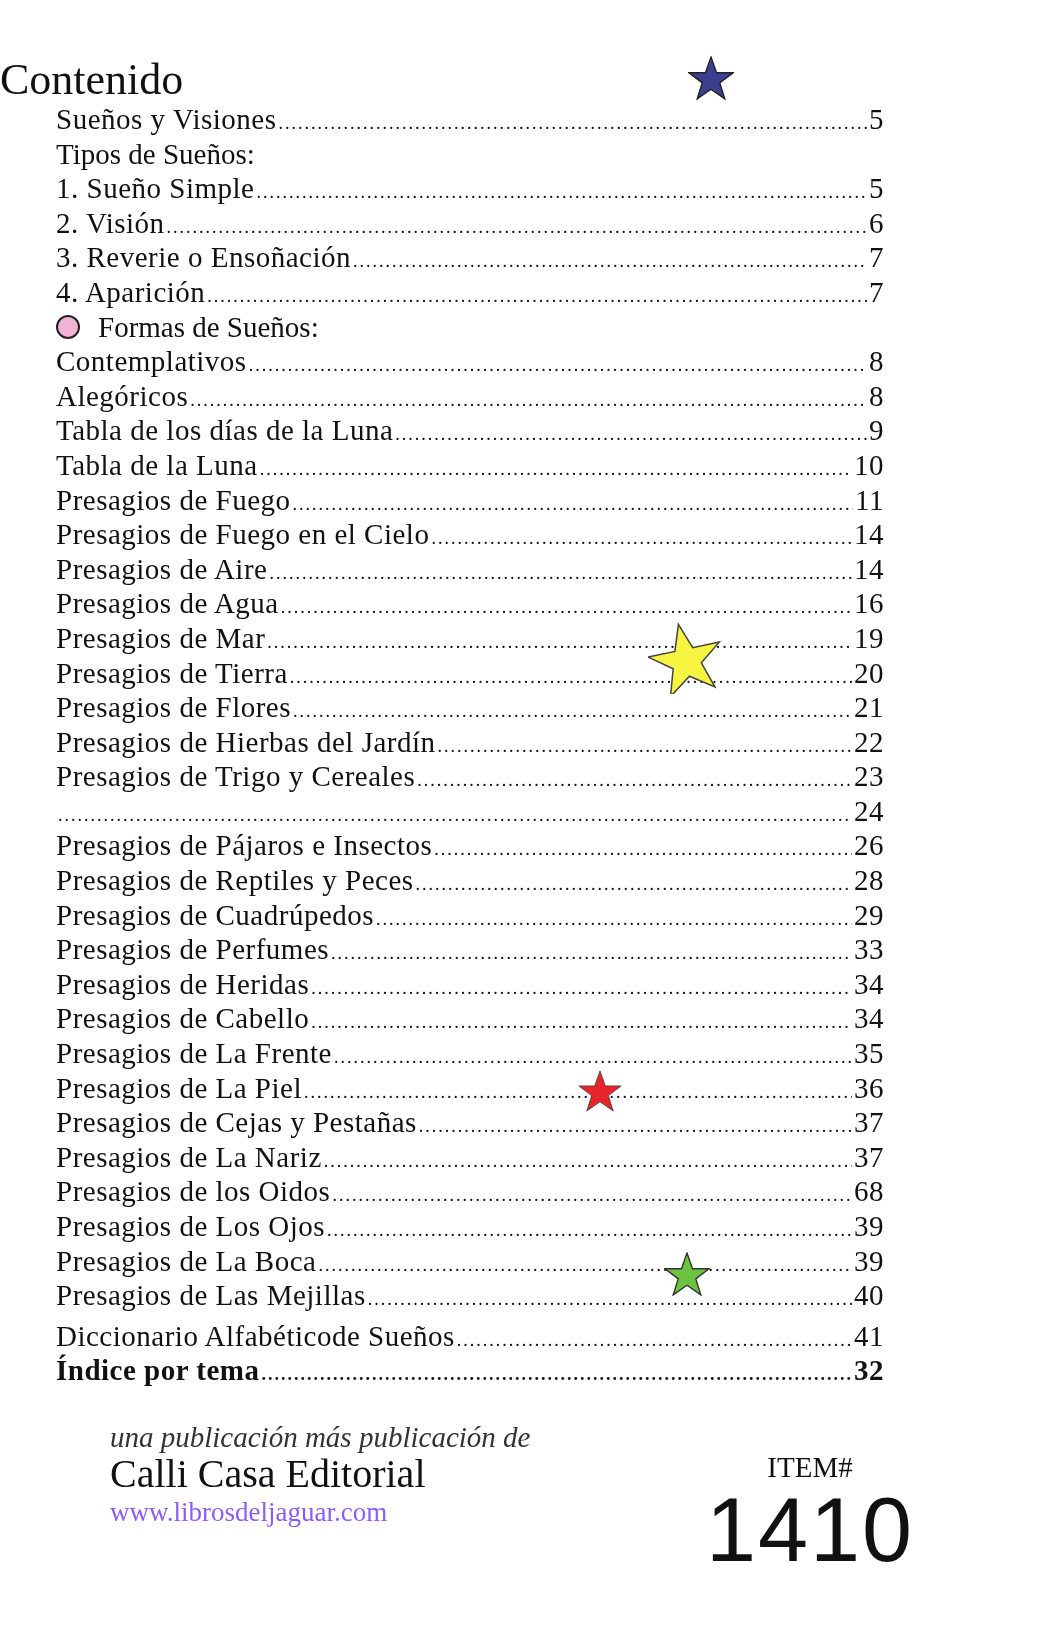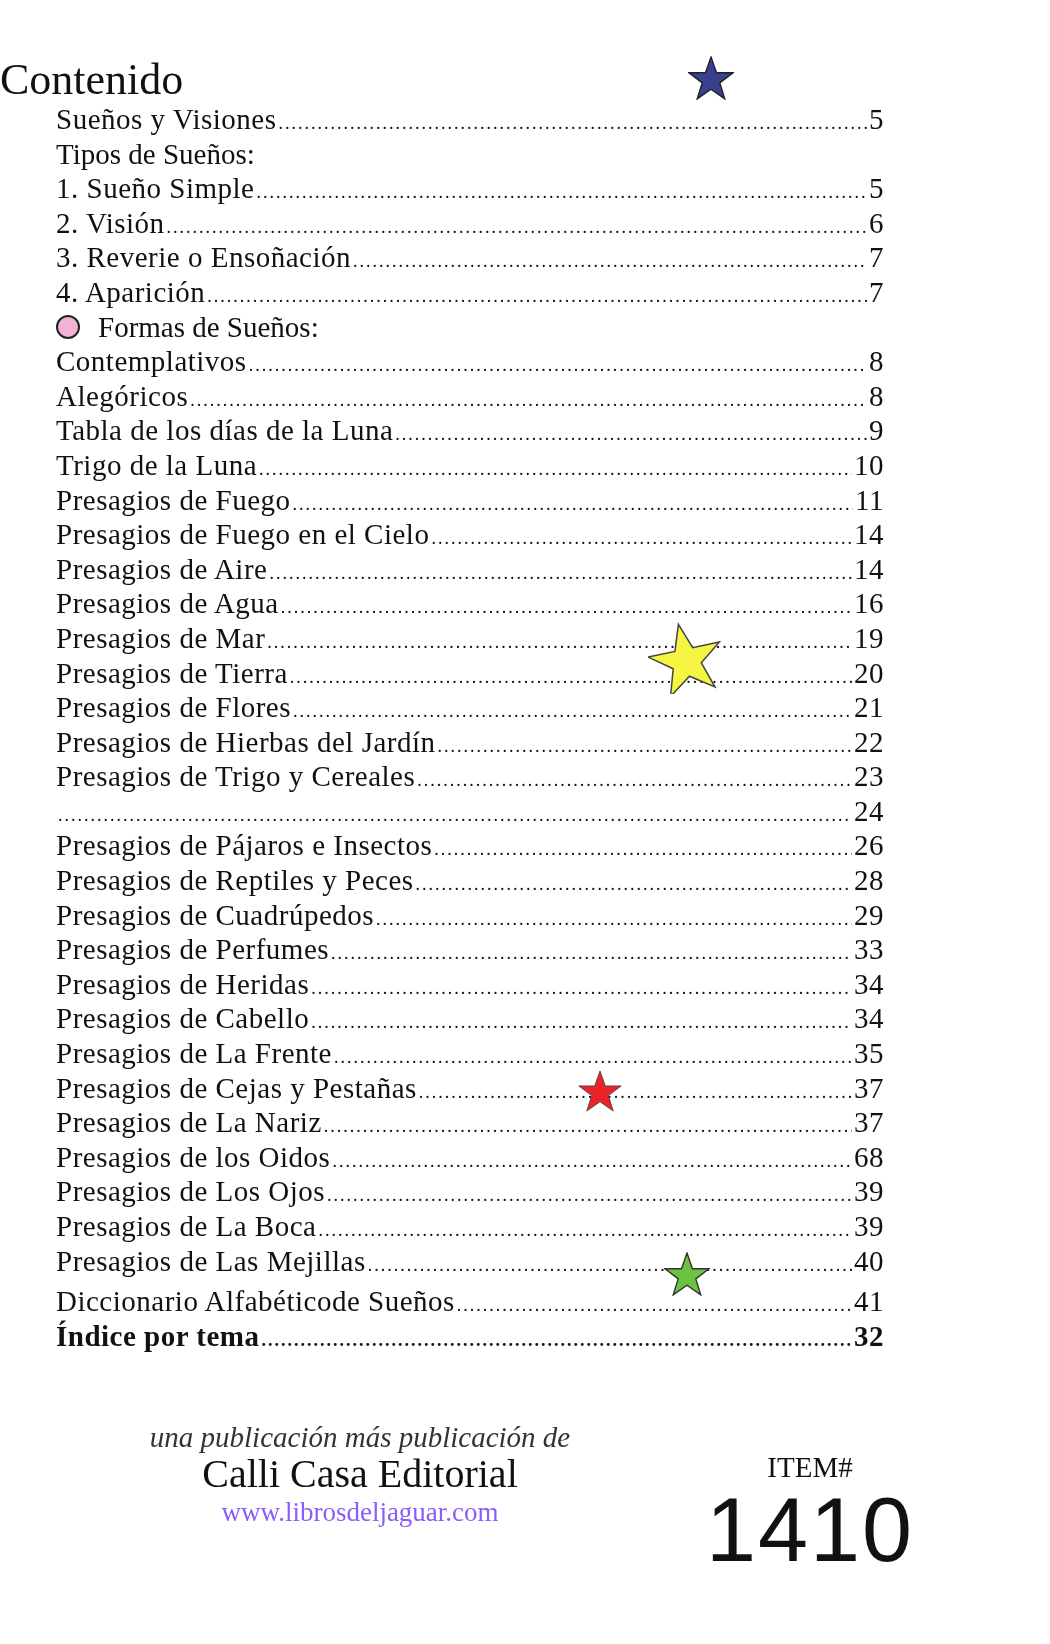--- a/index.html
+++ b/index.html
@@ -8,21 +8,21 @@
   .star{position:absolute;}
   .toc{position:absolute;left:56px;width:828px;top:102px;}
   .row{display:flex;align-items:baseline;height:34.6px;font-size:29px;line-height:34.6px;letter-spacing:0.5px;white-space:nowrap;}
   .row .lbl{flex:0 0 auto;}
   .row .dots{flex:1 1 auto;overflow:hidden;margin:0 2px;font-size:18px;letter-spacing:2px;}
   .row .dots::before{content:"..............................................................................................................................................................................................................................";}
   .row .pg{flex:0 0 auto;}
   .row.bold{font-weight:bold;}
   .heading{height:34.6px;font-size:29px;line-height:34.6px;text-align:left;position:relative;}
   .circle{display:inline-block;width:20px;height:20px;border-radius:50%;background:#f4b2d3;border:2px solid #222;vertical-align:middle;margin-right:18px;margin-top:-6px;}
-  .footer-pub{position:absolute;left:110px;width:500px;top:1420px;text-align:center;}
+  .footer-pub{position:absolute;left:110px;width:500px;top:1420px;text-align:left;}
   .footer-pub .it{font-style:italic;font-size:29px;line-height:34px;color:#333;}
   .footer-pub .ed{font-size:40px;line-height:40px;}
   .footer-pub .url{font-size:27px;line-height:36px;color:#8b5cf6;}
   .item{position:absolute;left:690px;width:240px;top:1428px;text-align:center;}
   .item .lab{font-family:Liberation Serif, serif;font-size:29px;line-height:30px;margin-top:24px;}
   .item .num{font-family:"Liberation Sans",sans-serif;font-size:90px;line-height:96px;font-weight:normal;letter-spacing:2px;}
 </style>
 </head>
 <body>
 
@@ -72,21 +72,21 @@
         <span class="lbl">Alegóricos</span>
         <span class="dots"></span>
         <span class="pg">8</span>
       </div>
       <div class="row">
         <span class="lbl">Tabla de los días de la Luna</span>
         <span class="dots"></span>
         <span class="pg">9</span>
       </div>
       <div class="row">
-        <span class="lbl">Trigo de la Luna</span>
+        <span class="lbl">Tabla de la Luna</span>
         <span class="dots"></span>
         <span class="pg">10</span>
       </div>
       <div class="row">
         <span class="lbl">Presagios de Fuego</span>
         <span class="dots"></span>
         <span class="pg">11</span>
       </div>
       <div class="row">
         <span class="lbl">Presagios de Fuego en el Cielo</span>
@@ -159,20 +159,25 @@
       </div>
       <div class="row">
         <span class="lbl">Presagios de Cabello</span>
         <span class="dots"></span>
         <span class="pg">34</span>
       </div>
       <div class="row">
         <span class="lbl">Presagios de La Frente</span>
         <span class="dots"></span>
         <span class="pg">35</span>
+      </div>
+      <div class="row">
+        <span class="lbl">Presagios de La Piel</span>
+        <span class="dots"></span>
+        <span class="pg">36</span>
       </div>
       <div class="row">
         <span class="lbl">Presagios de Cejas y Pestañas</span>
         <span class="dots"></span>
         <span class="pg">37</span>
       </div>
       <div class="row">
         <span class="lbl">Presagios de La Nariz</span>
         <span class="dots"></span>
         <span class="pg">37</span>

